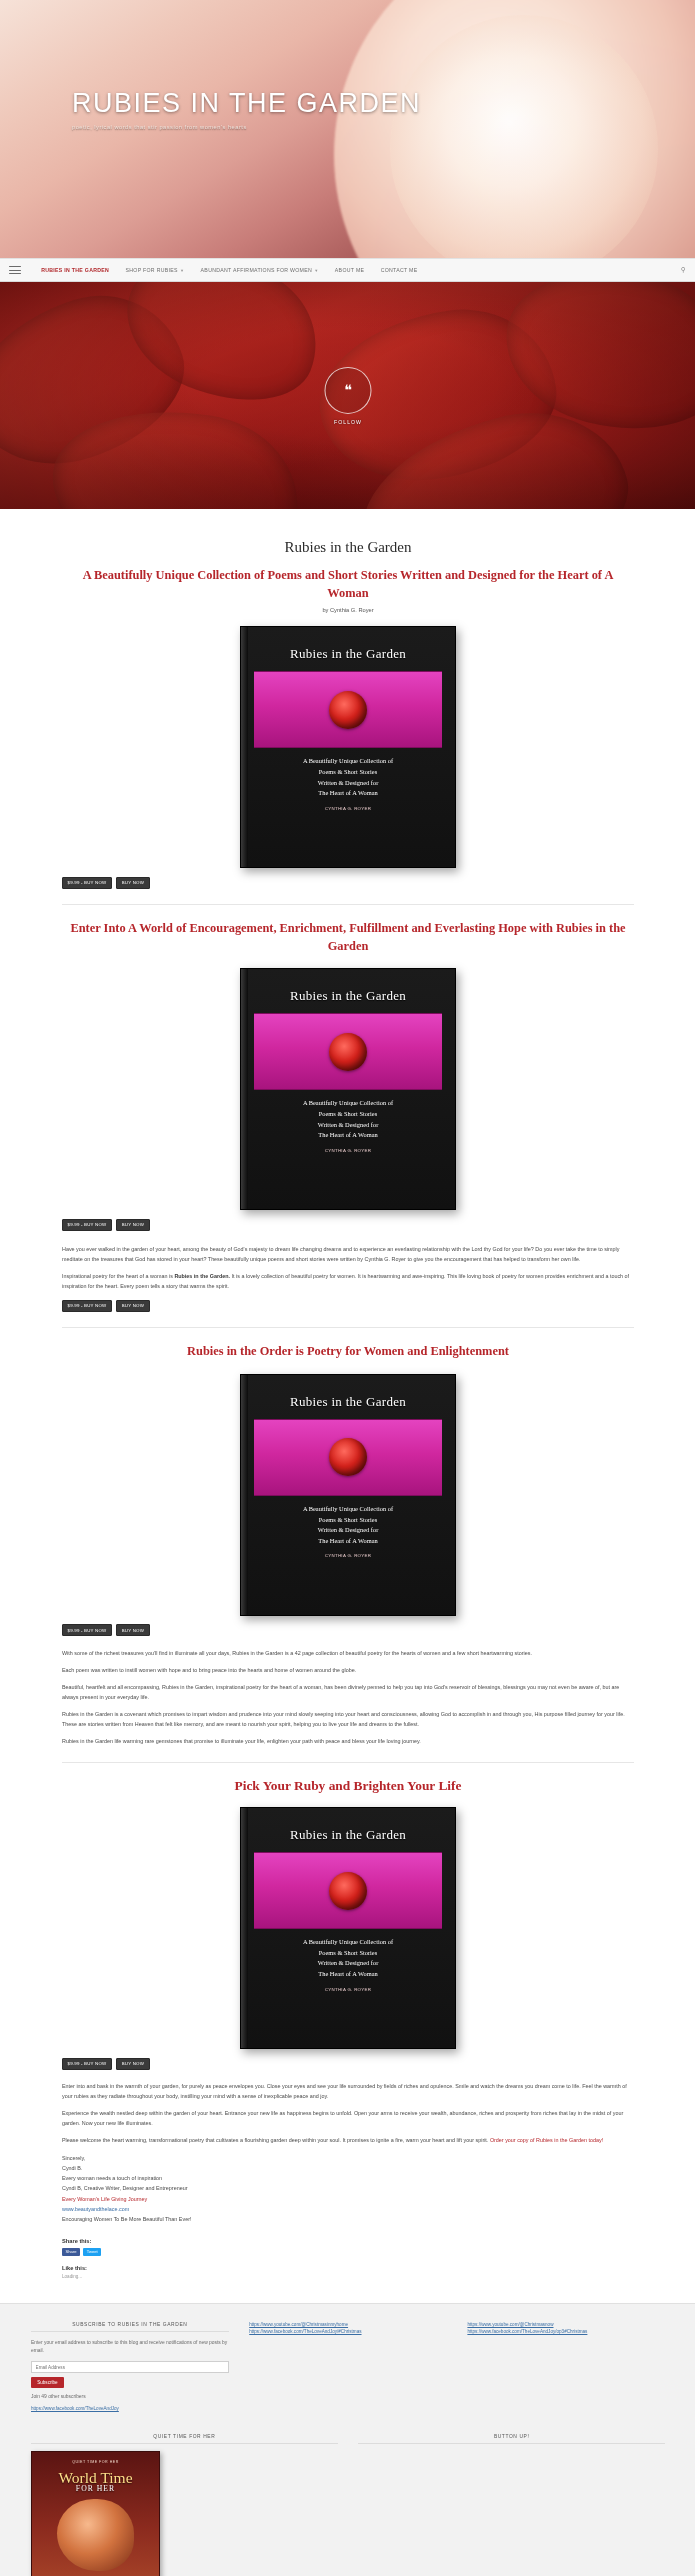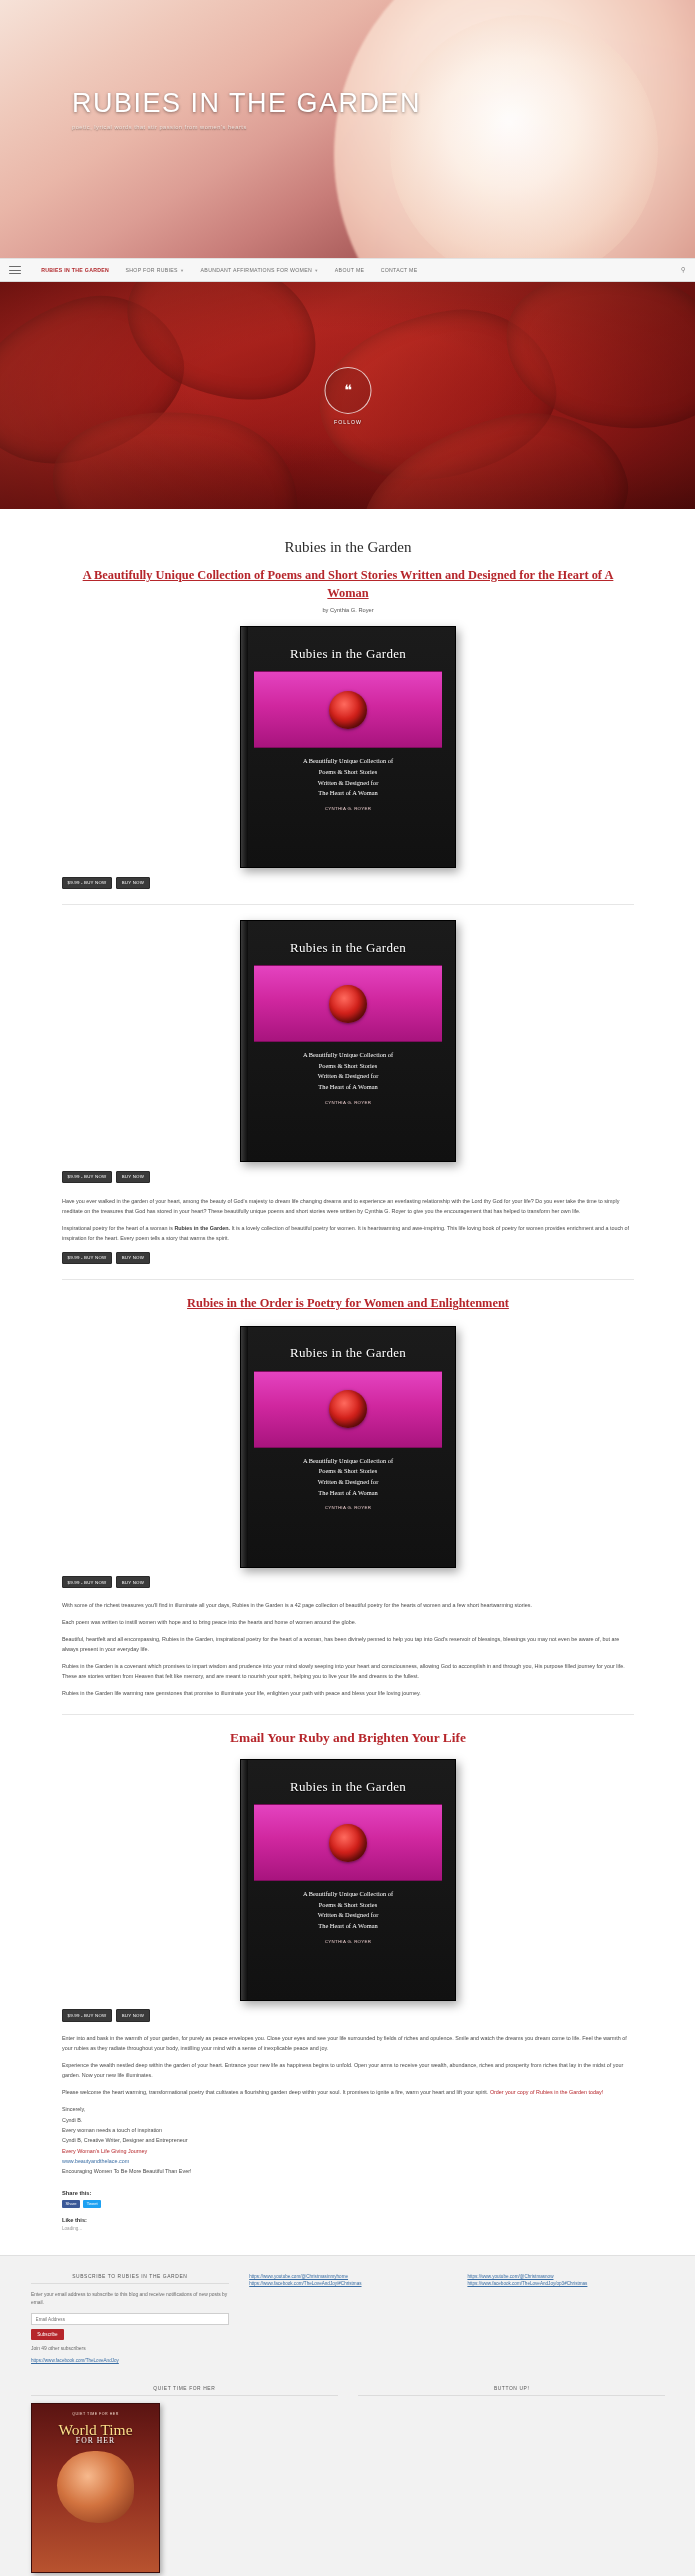--- a/index.html
+++ b/index.html
@@ -155,21 +155,20 @@
     margin: 9.3px 0 11.3px;
   }
   h2.red-head {
     text-align: center;
     font-family: "Liberation Serif", serif;
     color: #b6262b;
     font-size: 12.4px;
     font-weight: bold;
     line-height: 1.4;
     margin: 3.1px 0 5.2px;
-    text-decoration: underline;
   }
   .byline {
     text-align: center;
     font-size: 5.7px;
     color: #555;
     margin-bottom: 13.4px;
   }
 
   .book-wrap { display: flex; justify-content: center; margin: 13.4px 0 7.2px; }
   .book {
@@ -402,20 +401,21 @@
       </div>
     </div>
 
     <div class="buy-row">
       <div class="buy-btn">$9.99 - BUY NOW</div>
       <div class="buy-btn">BUY NOW</div>
     </div>
 
     <hr class="hr-sep">
 
+    <h2 class="red-head">Enter Into A World of Encouragement, Enrichment, Fulfillment and Everlasting Hope with Rubies in the Garden</h2>
 
     <div class="book-wrap">
       <div class="book">
         <div class="spine"></div>
         <div class="book-title">Rubies in the Garden</div>
         <div class="book-band">
           <div class="rose"></div>
         </div>
         <div class="book-sub">
           <div>A Beautifully Unique Collection of</div>
@@ -475,21 +475,21 @@
     <div style="height:11.3px"></div>
 
     <p class="body">With some of the richest treasures you'll find in illuminate all your days, Rubies in the Garden is a 42 page collection of beautiful poetry for the hearts of women and a few short heartwarming stories.</p>
     <p class="body">Each poem was written to instill women with hope and to bring peace into the hearts and home of women around the globe.</p>
     <p class="body">Beautiful, heartfelt and all encompassing, Rubies in the Garden, inspirational poetry for the heart of a woman, has been divinely penned to help you tap into God's reservoir of blessings, blessings you may not even be aware of, but are always present in your everyday life.</p>
     <p class="body">Rubies in the Garden is a covenant which promises to impart wisdom and prudence into your mind slowly seeping into your heart and consciousness, allowing God to accomplish in and through you, His purpose filled journey for your life. These are stories written from Heaven that felt like memory, and are meant to nourish your spirit, helping you to live your life and dreams to the fullest.</p>
     <p class="body">Rubies in the Garden life warming rare gemstones that promise to illuminate your life, enlighten your path with peace and bless your life loving journey.</p>
 
     <hr class="hr-sep">
 
-    <h2 class="script-head">Email Your Ruby and Brighten Your Life</h2>
+    <h2 class="script-head">Pick Your Ruby and Brighten Your Life</h2>
 
     <div class="book-wrap">
       <div class="book">
         <div class="spine"></div>
         <div class="book-title">Rubies in the Garden</div>
         <div class="book-band">
           <div class="rose"></div>
         </div>
         <div class="book-sub">
           <div>A Beautifully Unique Collection of</div>

